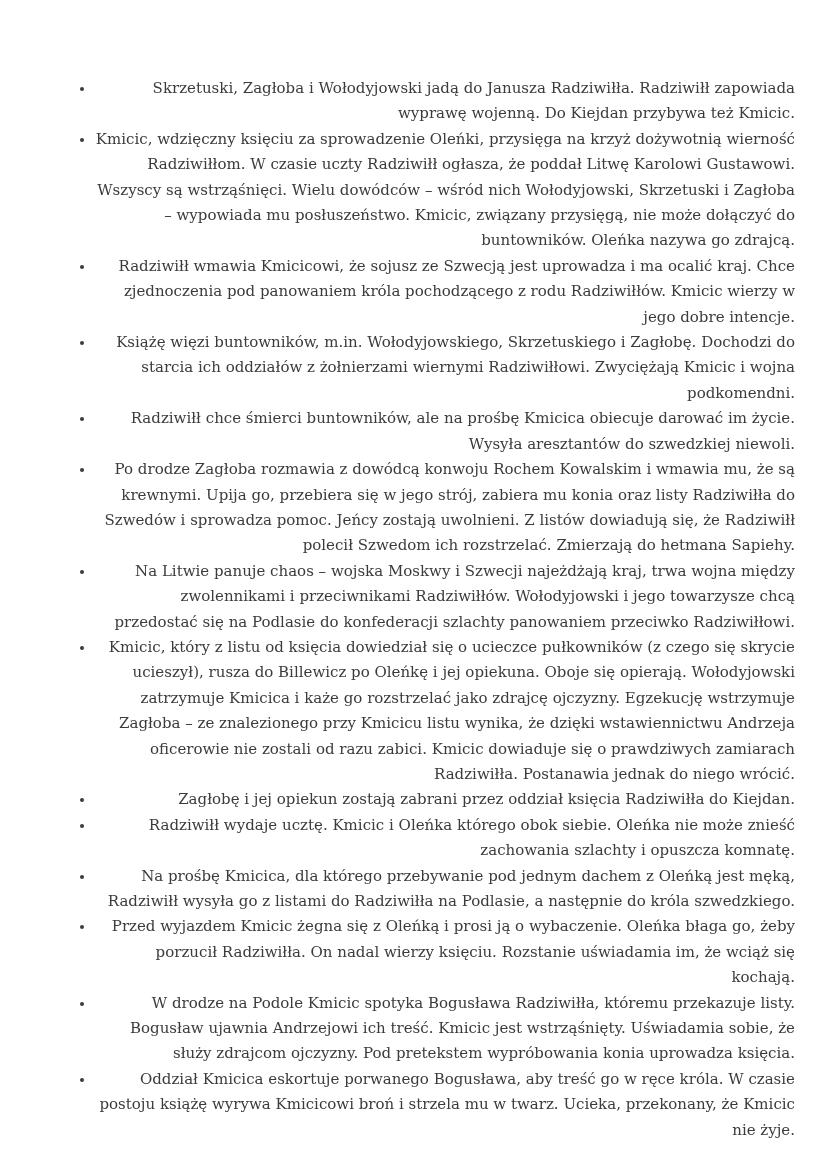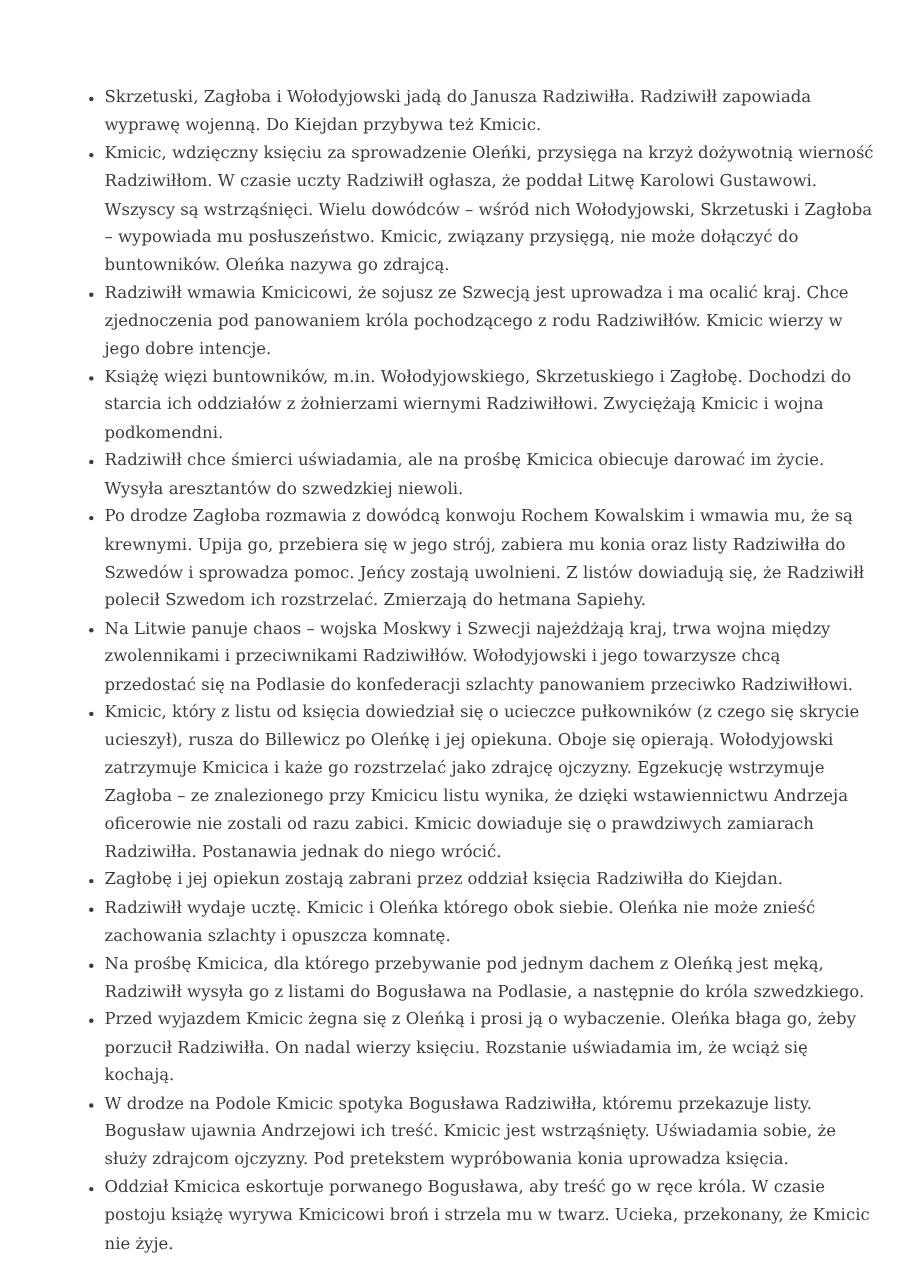--- a/index.html
+++ b/index.html
@@ -21,44 +21,44 @@
     background: #ffffff;
   }
   ul.bullet-list {
     margin: 0;
     padding: 0;
     list-style: disc outside;
     width: 700px;
     color: #3b3b3b;
     font-size: 15px;
     line-height: 25.4px;
-    text-align: left;
+    text-align: right;
   }
   ul.bullet-list li {
     margin: 0 0 0 0;
     padding: 0;
   }
   ul.bullet-list li::marker {
     color: #3b3b3b;
     font-size: 13px;
   }
 </style>
 </head>
 <body>
 
 <div class="page">
   <ul class="bullet-list">
       <li>Skrzetuski, Zagłoba i Wołodyjowski jadą do Janusza Radziwiłła. Radziwiłł zapowiada wyprawę wojenną. Do Kiejdan przybywa też Kmicic.</li>
       <li>Kmicic, wdzięczny księciu za sprowadzenie Oleńki, przysięga na krzyż dożywotnią wierność Radziwiłłom. W czasie uczty Radziwiłł ogłasza, że poddał Litwę Karolowi Gustawowi. Wszyscy są wstrząśnięci. Wielu dowódców – wśród nich Wołodyjowski, Skrzetuski i Zagłoba – wypowiada mu posłuszeństwo. Kmicic, związany przysięgą, nie może dołączyć do buntowników. Oleńka nazywa go zdrajcą.</li>
       <li>Radziwiłł wmawia Kmicicowi, że sojusz ze Szwecją jest uprowadza i ma ocalić kraj. Chce zjednoczenia pod panowaniem króla pochodzącego z rodu Radziwiłłów. Kmicic wierzy w jego dobre intencje.</li>
       <li>Książę więzi buntowników, m.in. Wołodyjowskiego, Skrzetuskiego i Zagłobę. Dochodzi do starcia ich oddziałów z żołnierzami wiernymi Radziwiłłowi. Zwyciężają Kmicic i wojna podkomendni.</li>
-      <li>Radziwiłł chce śmierci uświadamia, ale na prośbę Kmicica obiecuje darować im życie. Wysyła aresztantów do szwedzkiej niewoli.</li>
+      <li>Radziwiłł chce śmierci buntowników, ale na prośbę Kmicica obiecuje darować im życie. Wysyła aresztantów do szwedzkiej niewoli.</li>
       <li>Po drodze Zagłoba rozmawia z dowódcą konwoju Rochem Kowalskim i wmawia mu, że są krewnymi. Upija go, przebiera się w jego strój, zabiera mu konia oraz listy Radziwiłła do Szwedów i sprowadza pomoc. Jeńcy zostają uwolnieni. Z listów dowiadują się, że Radziwiłł polecił Szwedom ich rozstrzelać. Zmierzają do hetmana Sapiehy.</li>
       <li>Na Litwie panuje chaos – wojska Moskwy i Szwecji najeżdżają kraj, trwa wojna między zwolennikami i przeciwnikami Radziwiłłów. Wołodyjowski i jego towarzysze chcą przedostać się na Podlasie do konfederacji szlachty panowaniem przeciwko Radziwiłłowi.</li>
       <li>Kmicic, który z listu od księcia dowiedział się o ucieczce pułkowników (z czego się skrycie ucieszył), rusza do Billewicz po Oleńkę i jej opiekuna. Oboje się opierają. Wołodyjowski zatrzymuje Kmicica i każe go rozstrzelać jako zdrajcę ojczyzny. Egzekucję wstrzymuje Zagłoba – ze znalezionego przy Kmicicu listu wynika, że dzięki wstawiennictwu Andrzeja oficerowie nie zostali od razu zabici. Kmicic dowiaduje się o prawdziwych zamiarach Radziwiłła. Postanawia jednak do niego wrócić.</li>
       <li>Zagłobę i jej opiekun zostają zabrani przez oddział księcia Radziwiłła do Kiejdan.</li>
       <li>Radziwiłł wydaje ucztę. Kmicic i Oleńka którego obok siebie. Oleńka nie może znieść zachowania szlachty i opuszcza komnatę.</li>
-      <li>Na prośbę Kmicica, dla którego przebywanie pod jednym dachem z Oleńką jest męką, Radziwiłł wysyła go z listami do Bogusława na Podlasie, a następnie do króla szwedzkiego.</li>
+      <li>Na prośbę Kmicica, dla którego przebywanie pod jednym dachem z Oleńką jest męką, Radziwiłł wysyła go z listami do Radziwiłła na Podlasie, a następnie do króla szwedzkiego.</li>
       <li>Przed wyjazdem Kmicic żegna się z Oleńką i prosi ją o wybaczenie. Oleńka błaga go, żeby porzucił Radziwiłła. On nadal wierzy księciu. Rozstanie uświadamia im, że wciąż się kochają.</li>
       <li>W drodze na Podole Kmicic spotyka Bogusława Radziwiłła, któremu przekazuje listy. Bogusław ujawnia Andrzejowi ich treść. Kmicic jest wstrząśnięty. Uświadamia sobie, że służy zdrajcom ojczyzny. Pod pretekstem wypróbowania konia uprowadza księcia.</li>
       <li>Oddział Kmicica eskortuje porwanego Bogusława, aby treść go w ręce króla. W czasie postoju książę wyrywa Kmicicowi broń i strzela mu w twarz. Ucieka, przekonany, że Kmicic nie żyje.</li>
     </ul>
 </div>
 
 </body></html>

